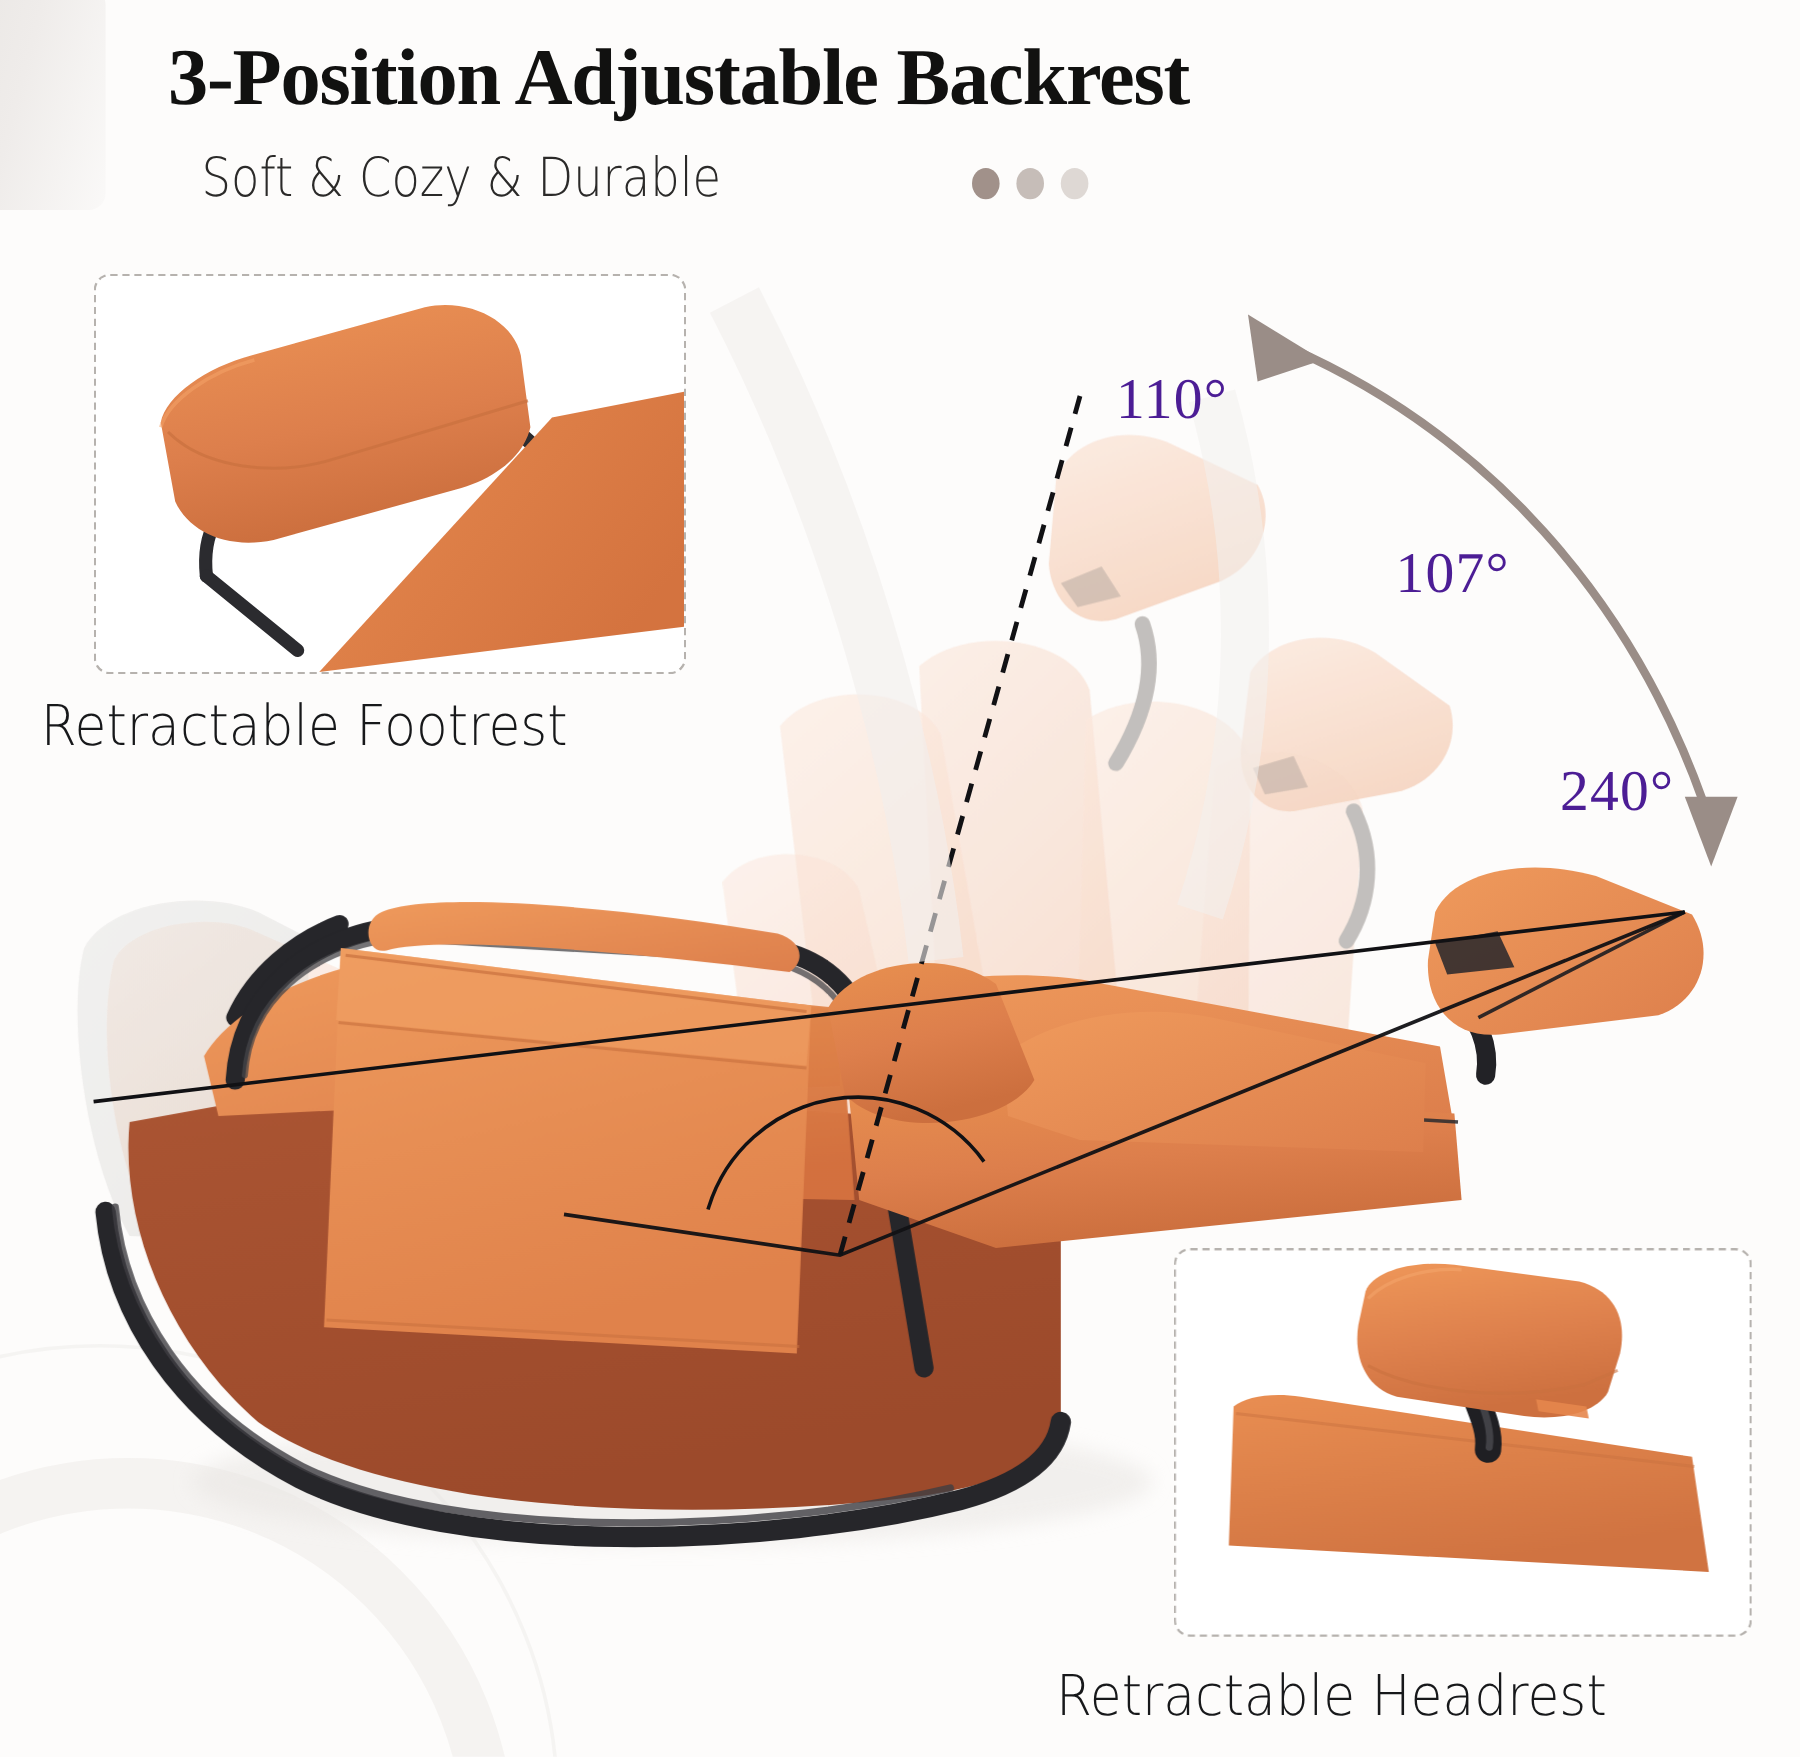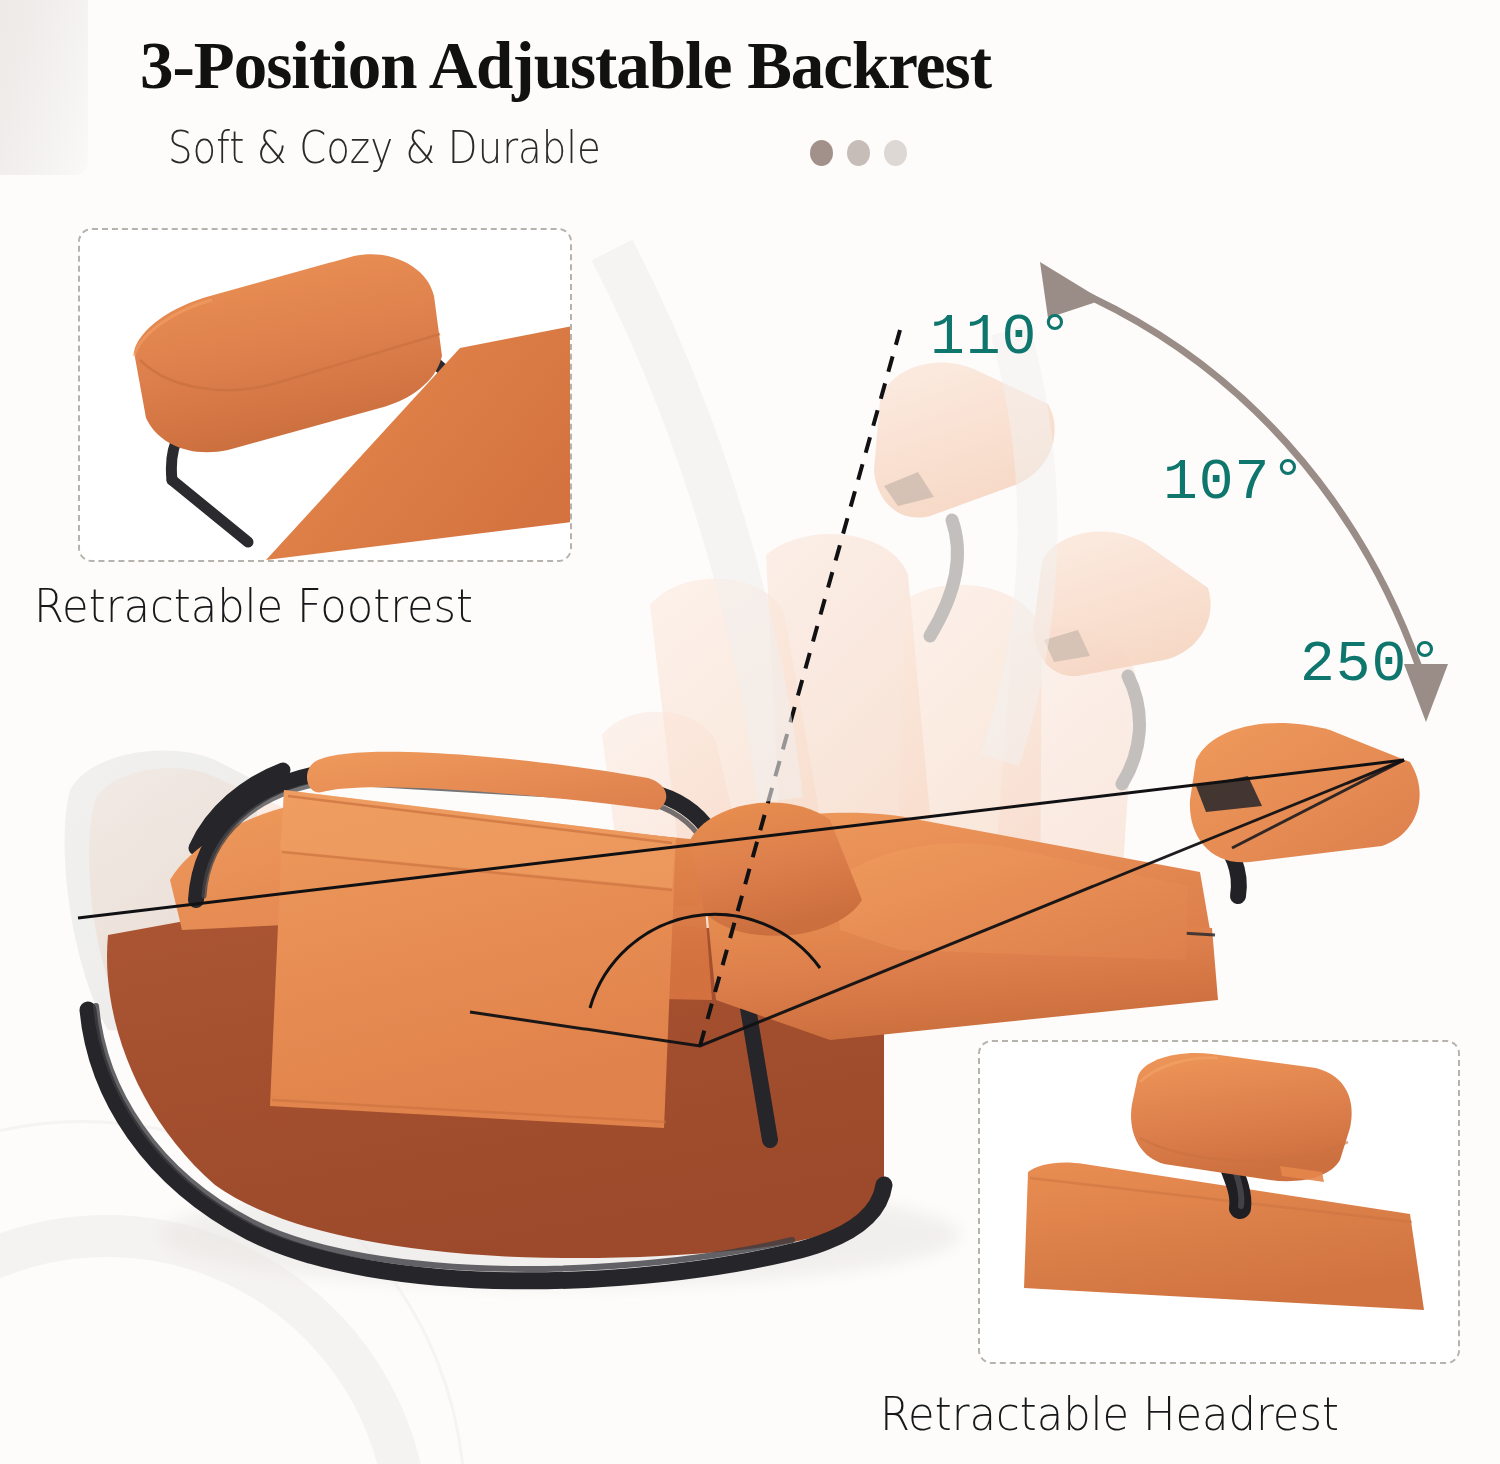--- a/index.html
+++ b/index.html
@@ -75,24 +75,24 @@
     white-space:nowrap;
     transform:scaleX(.92);
     transform-origin:left center;
   }
   #label-footrest{left:34px;top:578px;}
   #label-headrest{left:880px;top:1386px;}
 
   
   .angle{
     position:absolute;
-    font-family:Liberation Mono, monospace;
+    font-family:Liberation Serif, serif;
     font-weight:400;
-    font-size:58px;
-    color:#0f766e;
+    font-size:48px;
+    color:#4c1d95;
     letter-spacing:1px;
     white-space:nowrap;
   }
   #angle-110{left:930px;top:305px;}
   #angle-125{left:1163px;top:450px;}
   #angle-140{left:1300px;top:632px;}
 
   svg.layer{position:absolute;left:0;top:0;width:1500px;height:1464px;overflow:visible;pointer-events:none;}
 </style>
 </head>
@@ -304,15 +304,15 @@
                L 360,118 C 350,136 318,142 290,138 L 184,122 C 156,114 148,86 152,62 Z" fill="url(#hOr)"></path>
       <path d="M160,96 C 200,118 276,126 340,112 L 368,100" stroke="#c9713f" stroke-width="2.5" fill="none" opacity=".6"></path>
       <path d="M300,124 L 342,130 L 344,140 L 302,134 Z" fill="#e5864d" opacity=".9"></path>
       <path d="M160,40 C 176,24 208,14 238,16" stroke="#f5a76d" stroke-width="3" fill="none" opacity=".5"></path>
     </svg>
   </div>
   <div class="callout-label" id="label-headrest">Retractable Headrest</div>
 
   <div class="angle" id="angle-110">110°</div>
   <div class="angle" id="angle-125">107°</div>
-  <div class="angle" id="angle-140">250°</div>
+  <div class="angle" id="angle-140">240°</div>
 
 </div>
 
 </body></html>

